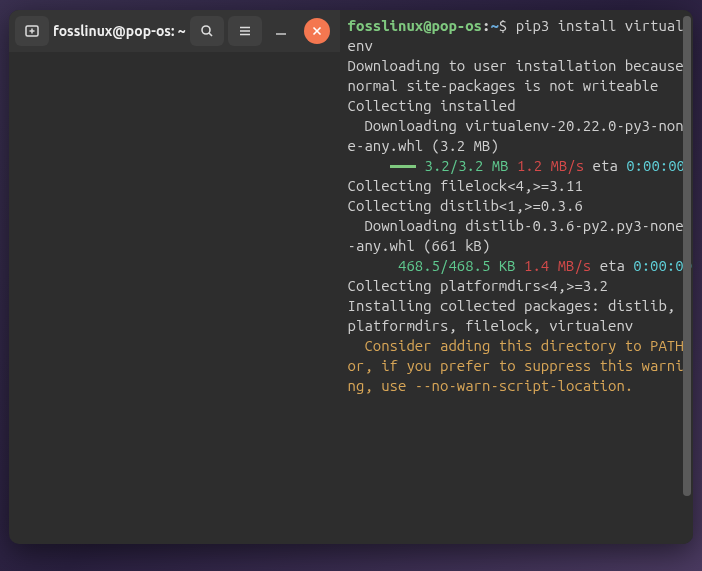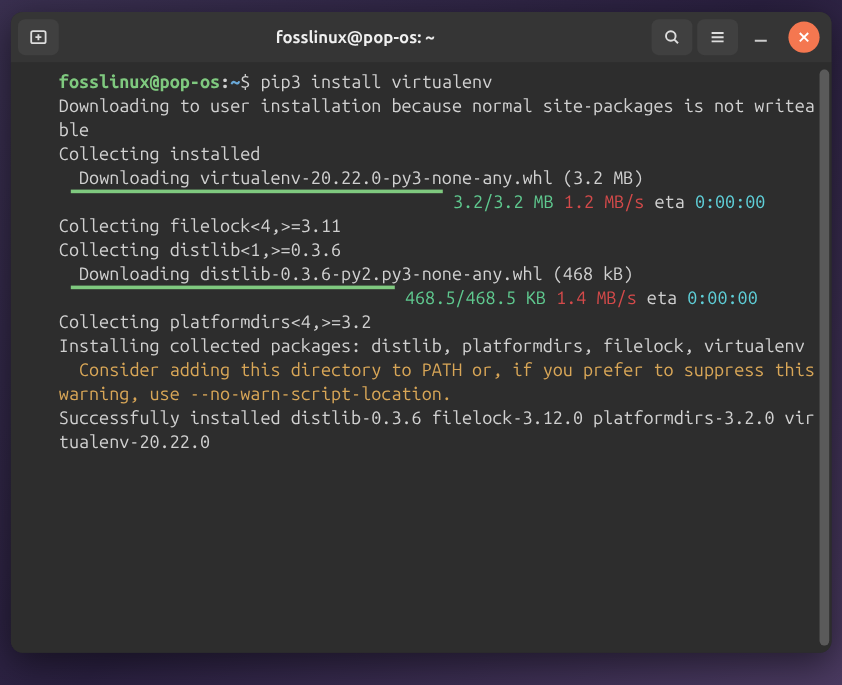--- a/index.html
+++ b/index.html
@@ -14,21 +14,21 @@
   padding-top: 10px;
 }
 .terminal-window {
   width: 684px;
   height: 534px;
   background: #2d2d2d;
   border-radius: 10px;
   overflow: hidden;
   box-shadow: 0 8px 30px rgba(0,0,0,0.5);
   display: flex;
-  flex-direction: column;
+  flex-direction: row;
 }
 .title-bar {
   height: 42px;
   background: #353535;
   display: flex;
   align-items: center;
   padding: 0 6px;
   gap: 4px;
 }
 .title-btn {
@@ -89,27 +89,27 @@
   height: 480px;
   background: #3a3a3a;
   border-radius: 4px;
 }
 .scrollbar-thumb {
   width: 8px;
   height: 480px;
   background: #5a5a5a;
   border-radius: 4px;
 }
-.term-line { white-space: pre-wrap; word-break: break-all; color: #d0d0d0; margin-left: 32px; }
+.term-line { white-space: pre-wrap; word-break: break-all; color: #d0d0d0; }
 .prompt-user { color: #7fc97f; font-weight: bold; }
 .prompt-sep { color: #d0d0d0; font-weight: bold; }
 .prompt-path { color: #6aa9d8; font-weight: bold; }
 .prompt-dollar { color: #d0d0d0; }
 .cmd { color: #d0d0d0; }
-.bar-wrap { display: flex; white-space: pre; }
+.bar-wrap { display: flex; align-items: center; white-space: pre; }
 .bar-indent { color: #d0d0d0; }
 .bar-fill { height: 3px; background: #7fc97f; display: inline-block; }
 .bar-stats { }
 .stat-green { color: #5fc98f; }
 .stat-red { color: #d44a4a; }
 .stat-white { color: #d0d0d0; }
 .stat-cyan { color: #5fcfd8; }
 .warn { color: #d8a657; }
 .cursor {
   display: inline-block;
@@ -167,24 +167,23 @@
     <div class="term-line"><span class="prompt-user">fosslinux@pop-os</span><span class="prompt-sep">:</span><span class="prompt-path">~</span><span class="prompt-dollar">$</span> <span class="cmd">pip3 install virtualenv</span></div>
 
     <div class="term-line">Downloading to user installation because normal site-packages is not writeable</div>
     <div class="term-line">Collecting installed</div>
     <div class="term-line">  Downloading virtualenv-20.22.0-py3-none-any.whl (3.2 MB)</div>
 
     <div class="bar-wrap"><span class="bar-indent">     </span><span class="bar-fill" style="width:310px"></span><span class="bar-stats"> <span class="stat-green">3.2/3.2 MB</span> <span class="stat-red">1.2 MB/s</span> <span class="stat-white">eta</span> <span class="stat-cyan">0:00:00</span></span></div>
 
     <div class="term-line">Collecting filelock&lt;4,&gt;=3.11</div>
     <div class="term-line">Collecting distlib&lt;1,&gt;=0.3.6</div>
-    <div class="term-line">  Downloading distlib-0.3.6-py2.py3-none-any.whl (468 kB)</div>
+    <div class="term-line">  Downloading distlib-0.3.6-py2.py3-none-any.whl (661 kB)</div>
 
     <div class="bar-wrap"><span class="bar-indent">     </span><span class="bar-fill" style="width:270px"></span><span class="bar-stats"> <span class="stat-green">468.5/468.5 KB</span> <span class="stat-red">1.4 MB/s</span> <span class="stat-white">eta</span> <span class="stat-cyan">0:00:00</span></span></div>
 
     <div class="term-line">Collecting platformdirs&lt;4,&gt;=3.2</div>
     <div class="term-line">Installing collected packages: distlib, platformdirs, filelock, virtualenv</div>
     <div class="term-line warn">  Consider adding this directory to PATH or, if you prefer to suppress this warning, use --no-warn-script-location.</div>
-    <div class="term-line">Successfully installed distlib-0.3.6 filelock-3.12.0 platformdirs-3.2.0 virtualenv-20.22.0</div>
 
 
   </div>
 </div>
 
 </body></html>

